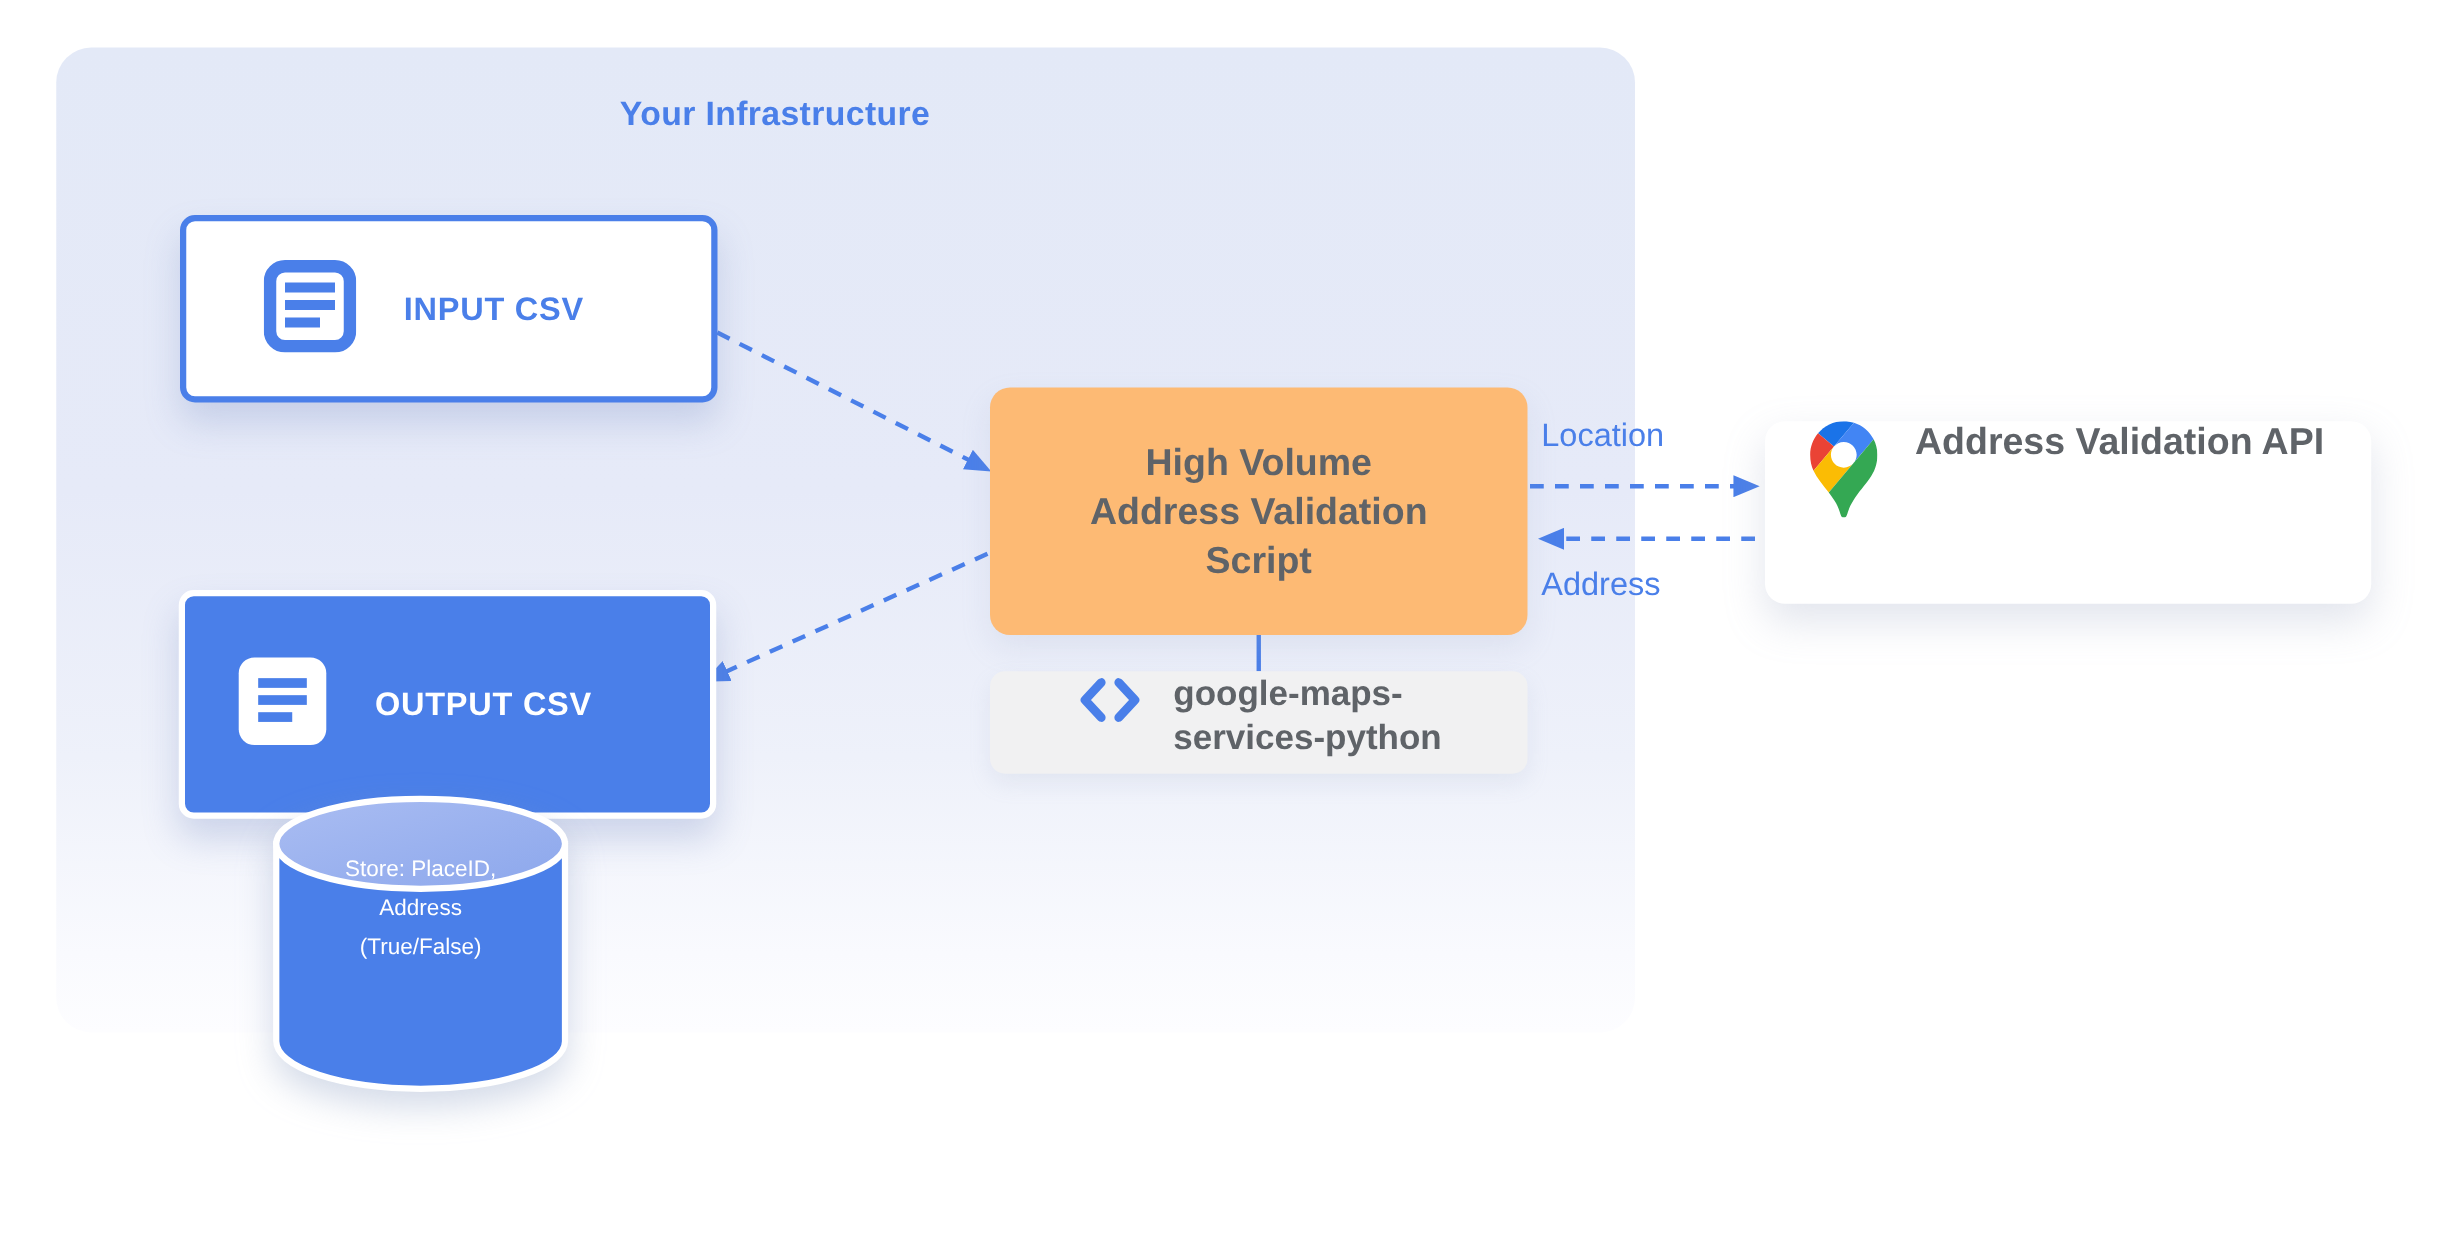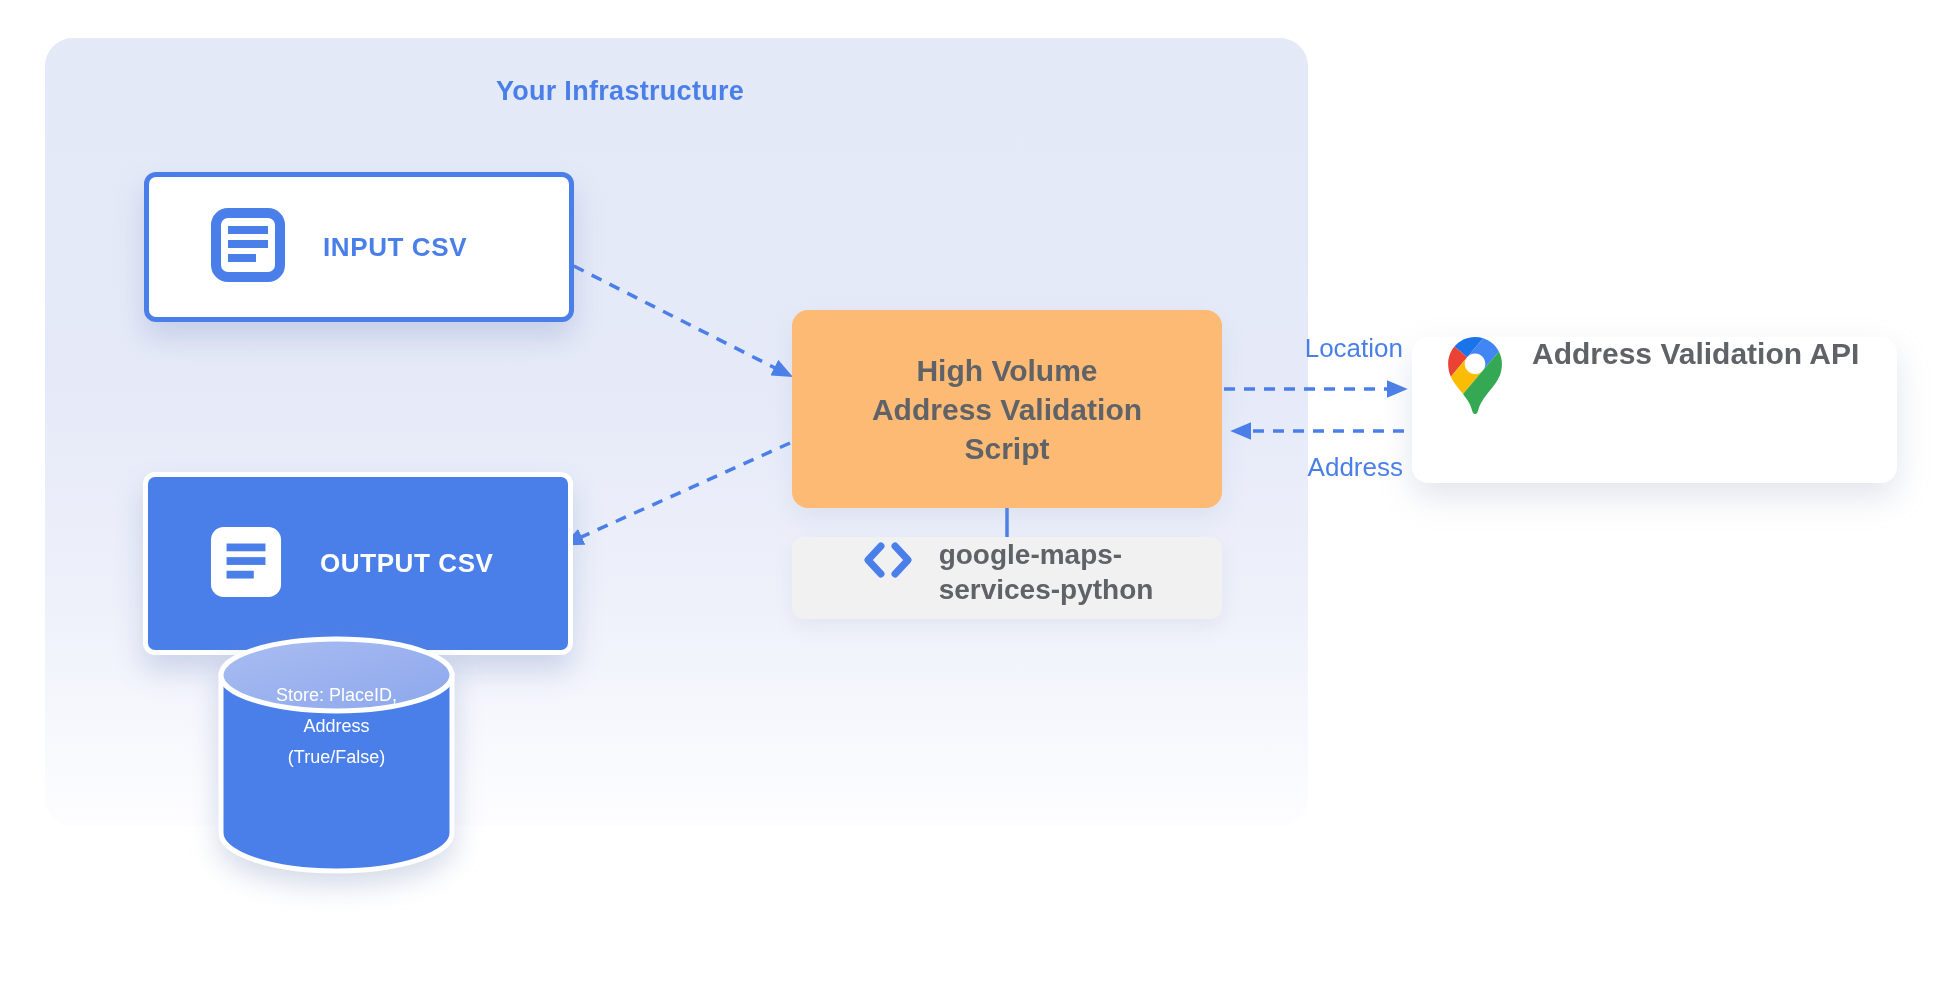--- a/index.html
+++ b/index.html
@@ -27,21 +27,21 @@
   #input-box{
     left:123px;top:172px;width:430px;height:150px;
     background:#ffffff;border:5px solid #4a7fe9;
     box-shadow:0 16px 28px rgba(120,140,195,.28);
     padding-left:62px;gap:38px;
   }
   #output-box{
     left:122px;top:472px;width:430px;height:183px;
     background:#4a7fe9;border:5px solid #ffffff;
     box-shadow:0 16px 28px rgba(120,140,195,.30);
-    padding-left:62px;gap:38px;
+    padding-left:42px;gap:38px;
   }
   .csv-label{font-size:26px;font-weight:bold;letter-spacing:.6px;}
   #input-box .csv-label{color:#4a7fe9;}
   #output-box .csv-label{color:#ffffff;}
 
   
   #script-box{
     left:792px;top:310px;width:430px;height:198px;border-radius:16px;
     background:#fdba74;box-shadow:0 10px 24px rgba(150,160,190,.16);
     display:flex;align-items:center;justify-content:center;
@@ -61,21 +61,21 @@
   
   #api-box{
     left:1412px;top:337px;width:485px;height:146px;border-radius:16px;
     background:#ffffff;box-shadow:0 14px 32px rgba(150,160,190,.28);
     display:flex;align-items:flex-start;padding-left:36px;gap:30px;box-sizing:border-box;
   }
   #api-box .lbl{color:#5f6368;font-size:30px;font-weight:bold;}
 
   
   .edge-label{
-    width:170px;text-align:right;color:#4a7fe9;font-size:26px;font-weight:500;
+    width:170px;text-align:left;color:#4a7fe9;font-size:26px;font-weight:500;
   }
   #label-location{left:1233px;top:333px;}
   #label-placeid{left:1233px;top:452px;}
 
   
   #cylinder-svg{left:216px;top:634px;filter:drop-shadow(0 12px 14px rgba(130,148,190,.35));}
   #store-label{
     left:218px;top:680px;width:237px;text-align:center;
     color:#ffffff;font-size:18px;font-weight:normal;line-height:31px;
   }

